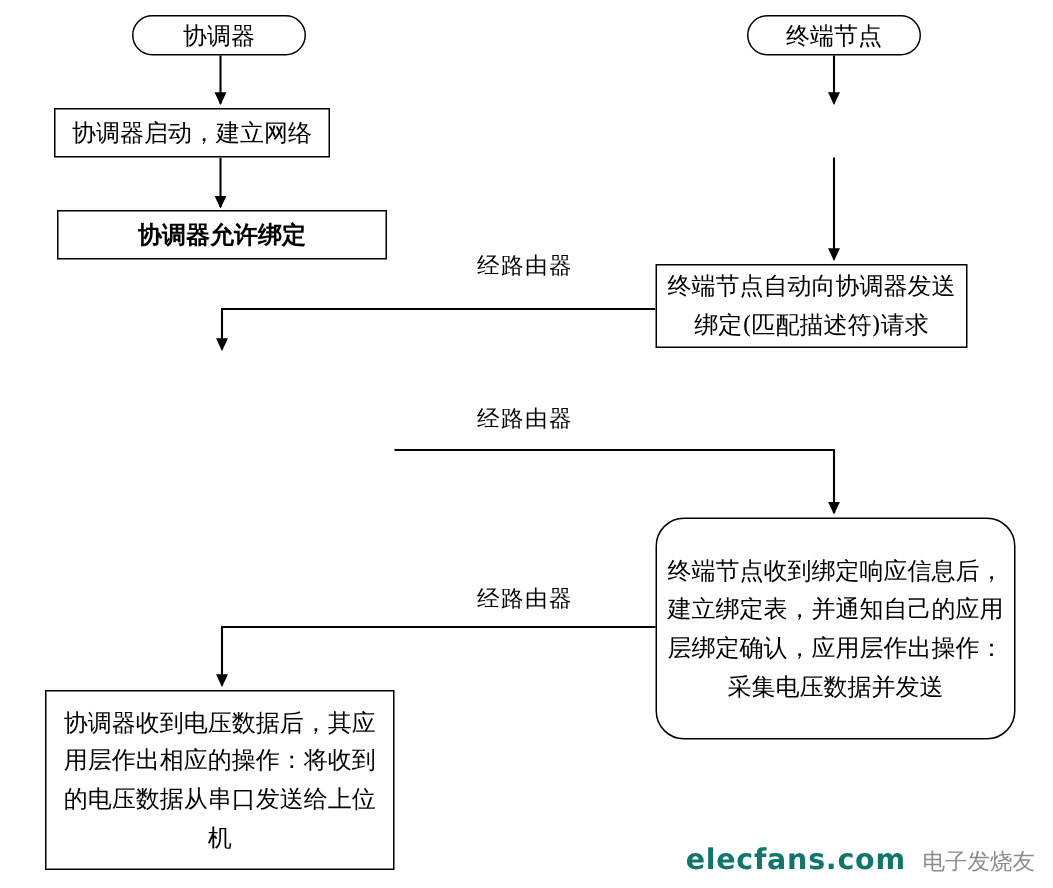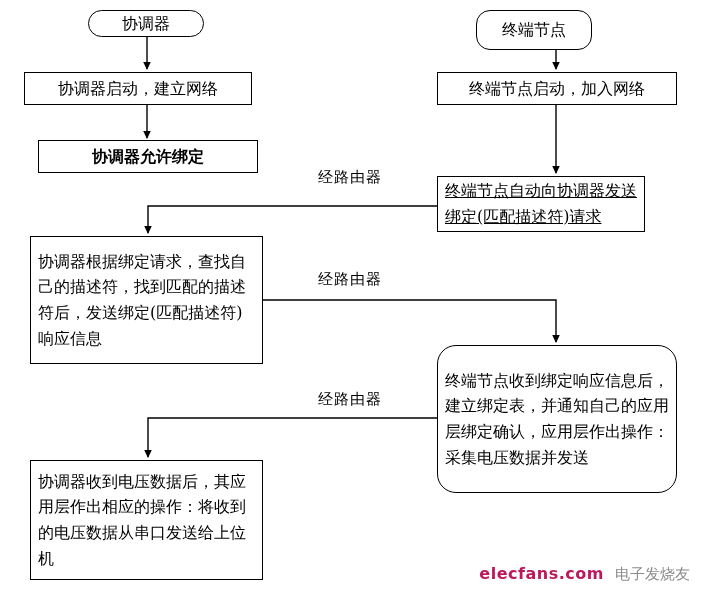--- a/index.html
+++ b/index.html
@@ -8,32 +8,32 @@
     width:702px; height:592px; position:relative; overflow:hidden;
     font-family:"DejaVu Serif", "Liberation Serif", serif;
     color:#000;
   }
   .stage { position:absolute; left:0; top:0; width:702px; height:592px; }
   svg.connectors { position:absolute; left:0; top:0; width:702px; height:592px; pointer-events:none; }
   svg.connectors path.edge { fill:none; stroke:#000; stroke-width:1.4; }
   .node {
     position:absolute; border:1px solid #000; background:#fff;
     display:flex; align-items:center; justify-content:center;
-    font-size:16px; line-height:1.6; padding:2px 7px;
+    text-align:center; font-size:16px; line-height:1.6; padding:2px 7px;
   }
   .stadium { border-radius:14px; font-size:16px; }
   .router-label {
     position:absolute; font-size:15px; letter-spacing:1px;
     background:transparent; white-space:nowrap;
   }
   .logo {
     position:absolute; right:12px; bottom:8px; white-space:nowrap;
     font-family:"DejaVu Sans", "Liberation Sans", sans-serif;
   }
-  .logo-en { color:#be185d; font-weight:bold; font-size:16px; letter-spacing:0.5px; }
+  .logo-en { color:#0f766e; font-weight:bold; font-size:19px; letter-spacing:0.5px; }
   .logo-cn { color:#8b8b8b; font-weight:normal; font-size:15px; margin-left:6px; }
 </style>
 </head>
 <body>
 
 <div class="stage">
 
   <svg class="connectors" viewBox="0 0 702 592" width="702" height="592">
     <defs>
       <marker id="ah" markerWidth="12" markerHeight="12" refX="7.5" refY="4" orient="auto" markerUnits="userSpaceOnUse">
@@ -44,33 +44,31 @@
     <path class="edge" d="M147 105 V 138" marker-end="url(#ah)"></path>
     <path class="edge" d="M556 37 V 69" marker-end="url(#ah)"></path>
     <path class="edge" d="M556 105 V 173" marker-end="url(#ah)"></path>
     <path class="edge" d="M437 206 H 148 V 233" marker-end="url(#ah)"></path>
     <path class="edge" d="M263 300 H 556 V 342" marker-end="url(#ah)"></path>
     <path class="edge" d="M437 418 H 148 V 457" marker-end="url(#ah)"></path>
   </svg>
 
   <div class="node stadium" style="left:88px; top:10px; width:116px; height:27px;">协调器</div>
 
-  <div class="node stadium" style="left:476px; top:10px; width:116px; height:40px;">终端节点</div>
+  <div class="node stadium" style="left:498px; top:10px; width:116px; height:27px;">终端节点</div>
 
-  <div class="node" style="left:24px; top:72px; width:228px; height:33px;">协调器启动，建立网络</div>
+  <div class="node" style="left:36px; top:72px; width:184px; height:33px;">协调器启动，建立网络</div>
 
   <div class="node" style="left:38px; top:140px; width:220px; height:33px;font-weight:bold;">协调器允许绑定</div>
 
-  <div class="node" style="left:30px; top:236px; width:233px; height:128px;">协调器根据绑定请求，查找自己的描述符，找到匹配的描述符后，发送绑定(匹配描述符)响应信息</div>
 
   <div class="node" style="left:30px; top:460px; width:233px; height:120px;">协调器收到电压数据后，其应用层作出相应的操作：将收到的电压数据从串口发送给上位机</div>
 
-  <div class="node" style="left:437px; top:72px; width:240px; height:33px;">终端节点启动，加入网络</div>
 
-  <div class="node" style="left:437px; top:176px; width:208px; height:56px;text-decoration:underline;">终端节点自动向协调器发送绑定(匹配描述符)请求</div>
+  <div class="node" style="left:437px; top:176px; width:208px; height:56px;">终端节点自动向协调器发送绑定(匹配描述符)请求</div>
 
   <div class="node" style="left:437px; top:345px; width:240px; height:148px;border-radius:19px;">终端节点收到绑定响应信息后，建立绑定表，并通知自己的应用层绑定确认，应用层作出操作：采集电压数据并发送</div>
 
   <div class="router-label" style="left:318px; top:168px;">经路由器</div>
 
   <div class="router-label" style="left:318px; top:270px;">经路由器</div>
 
   <div class="router-label" style="left:318px; top:390px;">经路由器</div>
 
   <div class="logo">

